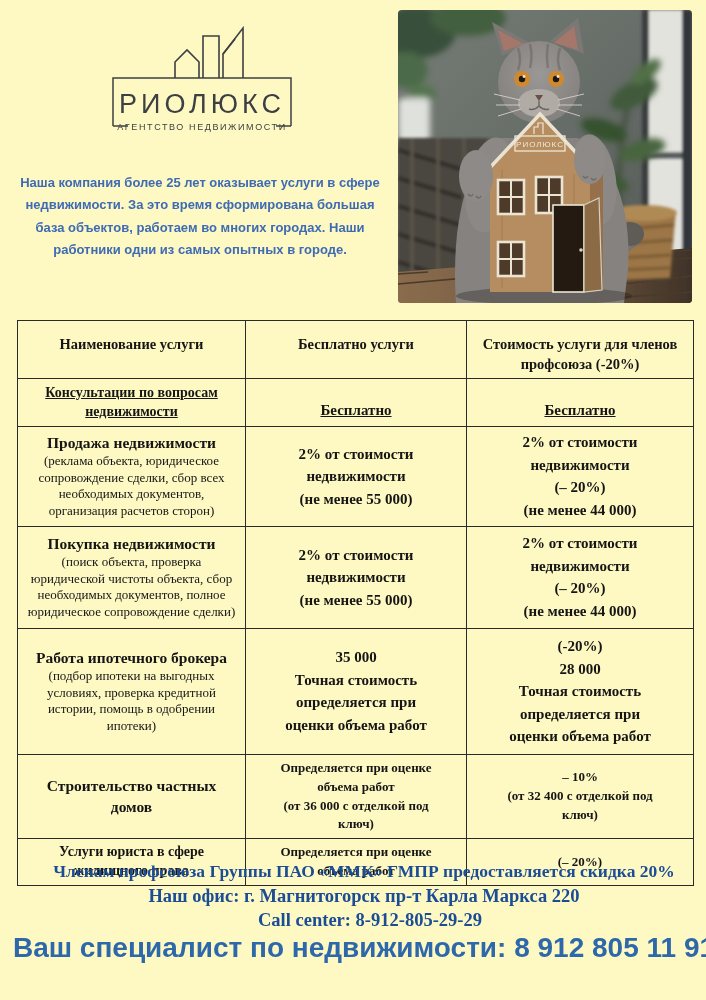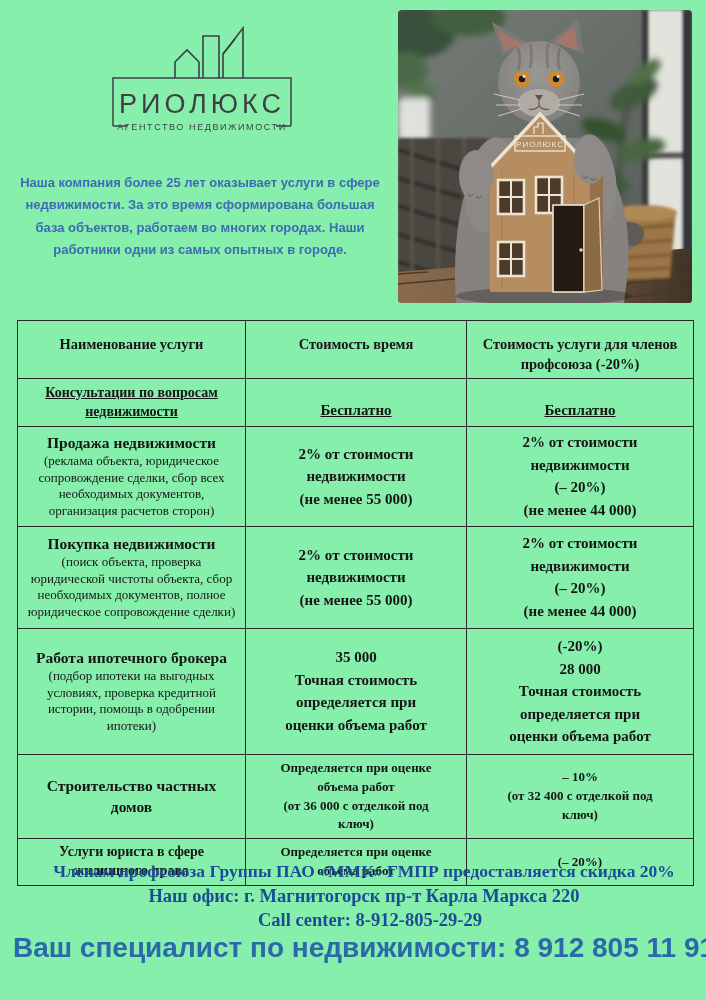--- a/index.html
+++ b/index.html
@@ -1,21 +1,21 @@
 <!DOCTYPE html>
 <html><head>
 <meta charset="utf-8">
 <style>
   * { box-sizing: border-box; margin: 0; padding: 0; }
   html,body { background:#e8ebee; }
   .page {
     position: relative;
     width: 706px; height: 1000px;
     margin: 0 auto;
-    background: #86efac;
+    background: #fef9c3;
     font-family: "Liberation Serif", serif;
     overflow: hidden;
   }
 
   
   .logo-wrap { position: absolute; left: 102px; top: 6px; width: 200px; height: 138px; }
   .logo-wrap svg { display:block; }
 
   
   .photo-wrap { position: absolute; left: 398px; top: 10px; width: 294px; height: 293px;
@@ -225,21 +225,21 @@
       </g>
     </svg>
   </div>
 
   <p class="intro">Наша компания более 25 лет оказывает услуги в сфере недвижимости. За это время сформирована большая база объектов, работаем во многих городах. Наши работники одни из самых опытных в городе.</p>
 
   <table class="price-table">
     <thead>
       <tr>
           <th>Наименование услуги</th>
-          <th>Стоимость время</th>
+          <th>Бесплатно услуги</th>
           <th>Стоимость услуги для членов профсоюза (-20%)</th>
         </tr>
     </thead>
     <tbody>
         <tr>
           <td class="service-cell">
             <div class="service-title t-sm">Консультации по вопросам недвижимости</div>
           </td>
           <td class="price-cell">
             <div class="price-line p-lg">Бесплатно</div>

